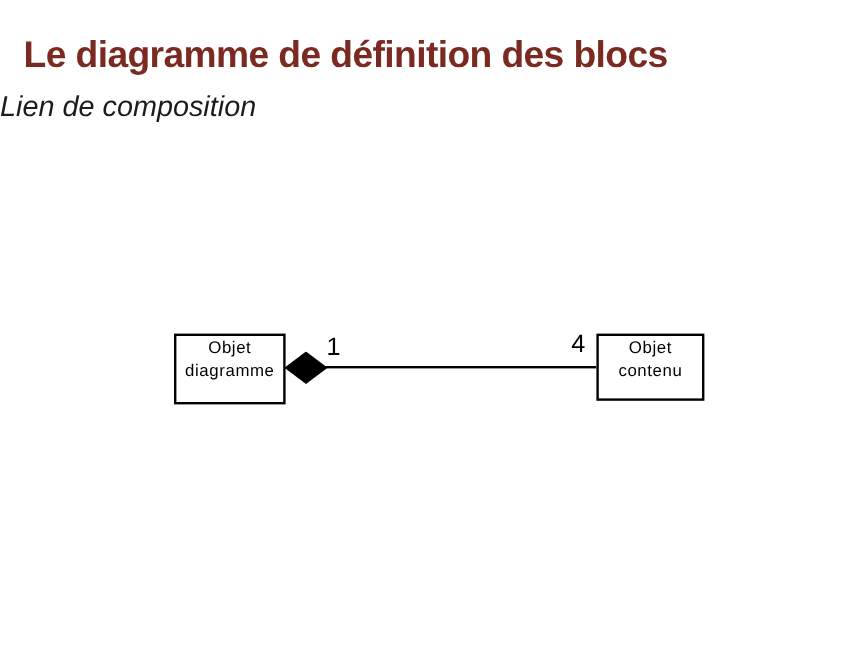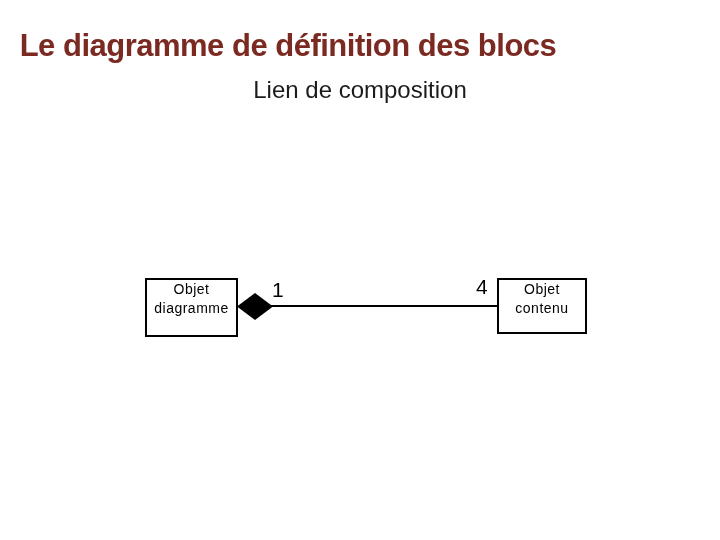--- a/index.html
+++ b/index.html
@@ -28,23 +28,23 @@
     font-weight: bold;
     letter-spacing: -0.5px;
     color: var(--title-color);
     font-family: "Liberation Sans", sans-serif;
   }
   .subtitle {
     position: absolute;
     top: 76px;
     left: 0;
     width: 720px;
-    text-align: center;
     font-size: 24px;
     font-weight: normal;
+    font-style: italic;
     color: var(--subtitle-color);
     font-family: "Liberation Sans", sans-serif;
   }
   .diagram {
     position: absolute;
     left: 0;
     top: 0;
     width: 720px;
     height: 540px;
   }

